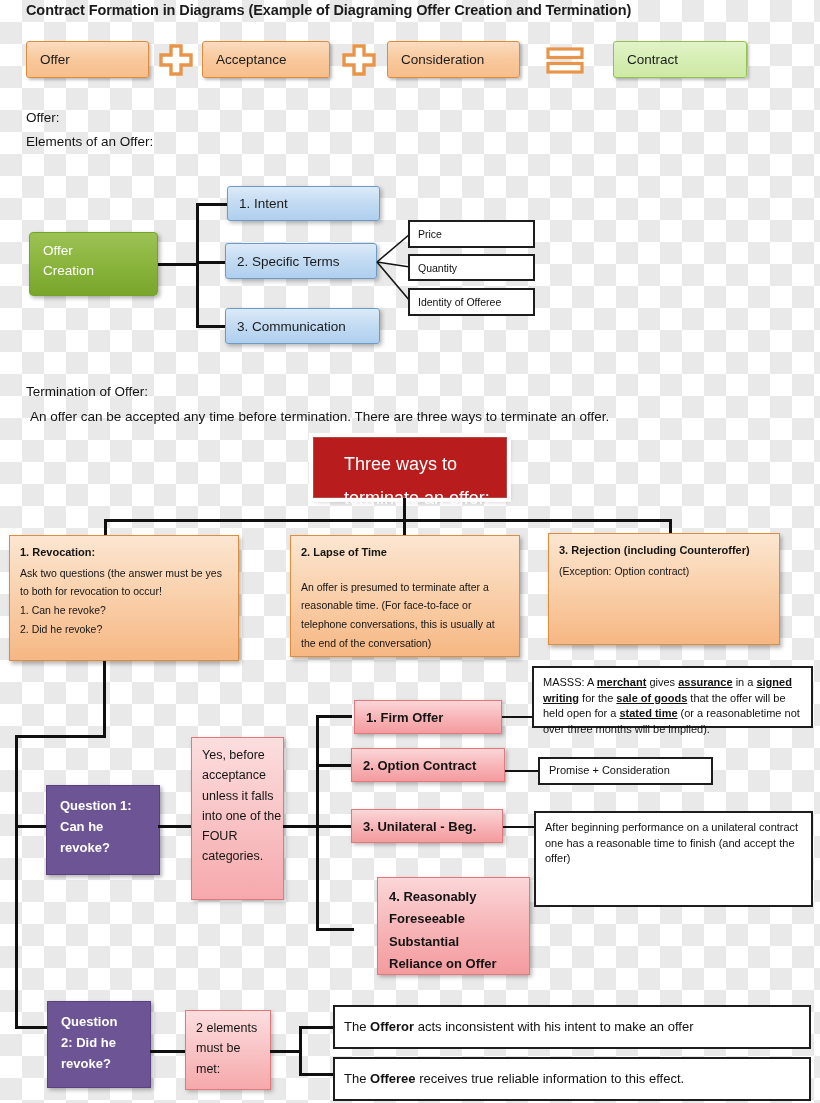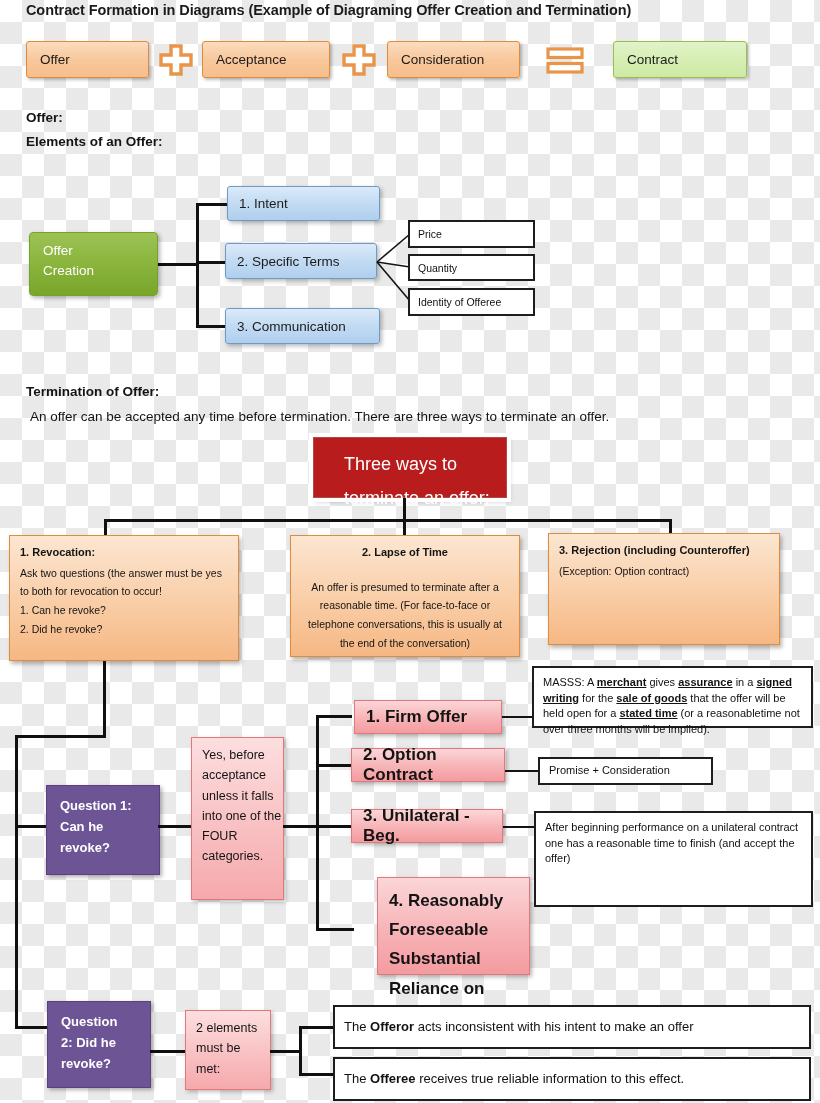--- a/index.html
+++ b/index.html
@@ -14,21 +14,21 @@
     background-position:0 0,22px 22px;
   }
   .stage{position:absolute;left:0;top:0;width:820px;height:1103px;}
   .abs{position:absolute;box-sizing:border-box;}
 
   
   .title{
     left:26px;top:2px;width:780px;font-size:14.5px;font-weight:bold;color:#1b1b1b;
     letter-spacing:-0.1px;white-space:nowrap;
   }
-  .sect-h{font-size:13.5px;font-weight:bold;color:#141414;}
+  .sect-h{font-size:13.5px;font-weight:normal;color:#141414;}
   .sect-p{font-size:13.5px;color:#141414;}
 
   
   .chain-box{
     border:1px solid #E08A3C;border-radius:3px;
     background:linear-gradient(to bottom,#FBDCBF 0%,#F8C89C 50%,#F7BE8B 100%);
     box-shadow:2px 2px 3px rgba(0,0,0,.25);
     display:flex;align-items:center;padding-left:13px;
     font-size:13.5px;color:#1b1b1b;
   }
@@ -82,21 +82,21 @@
     font-size:10.5px;color:#141414;line-height:1.78;
     padding:7px 10px 0 10px;overflow:hidden;
   }
   .orange-node b{font-size:11px;}
 
   
   .pink-node{
     border:1px solid #E0787C;
     background:linear-gradient(to bottom,#FBD6D8 0%,#F7B3B6 55%,#F49B9F 100%);
     box-shadow:2px 2px 4px rgba(0,0,0,.28);
-    font-weight:bold;font-size:17px;color:#141414;
+    font-weight:bold;font-size:13px;color:#141414;
     display:flex;align-items:center;padding-left:11px;
   }
   .pink-node.multi{display:block;font-weight:bold;line-height:1.72;padding:8px 0 0 11px;}
   .pink-soft{
     border:1px solid #E0787C;
     background:linear-gradient(to bottom,#FCDEDF 0%,#F8BEC0 60%,#F6A9AC 100%);
     box-shadow:2px 2px 4px rgba(0,0,0,.25);
     font-size:12.5px;color:#141414;line-height:1.62;
     padding:7px 0 0 10px;
   }
@@ -208,21 +208,21 @@
   <div class="abs ln v" style="left:403px;top:519px;height:17px;"></div>
   <div class="abs ln v" style="left:669px;top:519px;height:17px;"></div>
 
   <div class="abs orange-node" style="left:9px;top:535px;width:230px;height:126px;">
     <b>1. Revocation:</b>
     <div style="margin-top:1px;">Ask two questions (the answer must be yes to both for revocation to occur!</div>
     <div>1. Can he revoke?</div>
     <div>2. Did he revoke?</div>
   </div>
 
-  <div class="abs orange-node" style="left:290px;top:535px;width:230px;height:122px;text-align:center;">
+  <div class="abs orange-node" style="left:290px;top:535px;width:230px;height:122px;">
     <b>2.  Lapse of Time</b>
     <div style="margin-top:15px;">An offer is presumed to terminate after a reasonable time. (For face-to-face or telephone conversations, this is usually at the end of the conversation)</div>
   </div>
 
   <div class="abs orange-node" style="left:548px;top:533px;width:232px;height:112px;">
     <b>3.  Rejection (including Counteroffer)</b>
     <div style="margin-top:1px;">(Exception: Option contract)</div>
   </div>
 
   <div class="abs ln v" style="left:103px;top:661px;height:76px;"></div>

